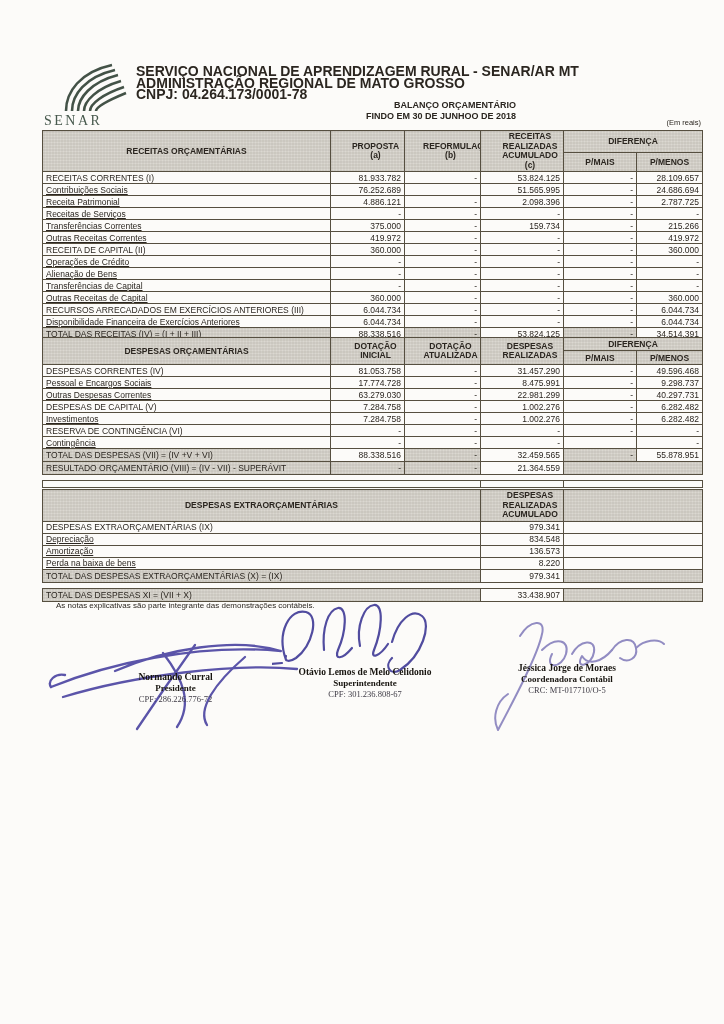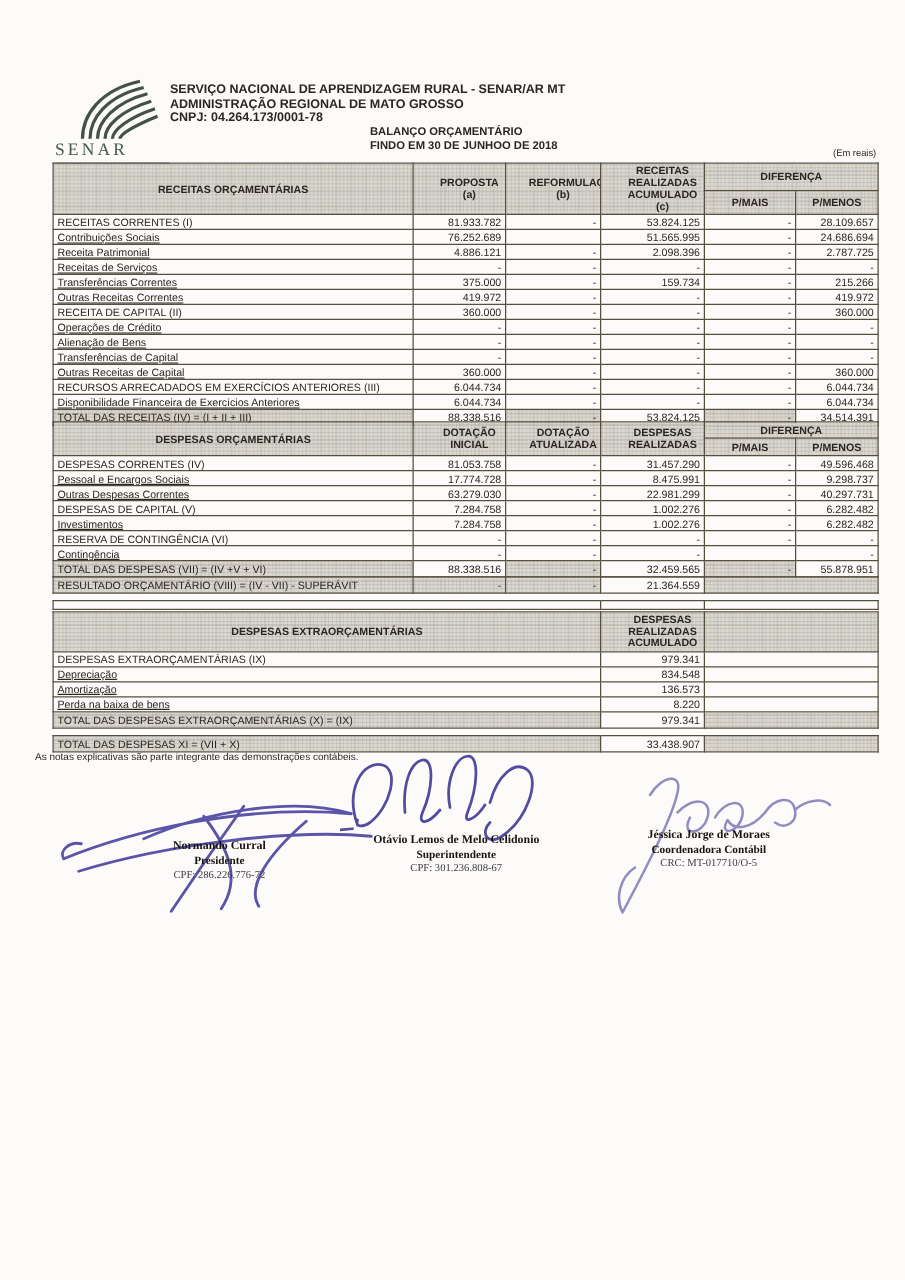--- a/index.html
+++ b/index.html
@@ -7,22 +7,22 @@
         font-family:"Liberation Sans",sans-serif;color:#2b2620;overflow:hidden;}
 
   
   .logo{position:absolute;left:44px;top:62px;width:92px;}
   .logo svg{display:block;margin:0 auto;}
   .logo-word{font-family:"Liberation Serif",serif;font-size:14px;letter-spacing:2.5px;
              color:#47594d;margin-top:1px;}
   .logo-sub{font-size:6px;letter-spacing:1.6px;color:#6b7d6e;border-top:1px solid #93a295;
             margin-top:1px;padding-top:1px;}
 
-  .org{position:absolute;left:136px;top:66px;font-size:10px;font-weight:bold;line-height:11.5px;}
-  .doc-title{position:absolute;left:296px;top:100px;width:220px;text-align:left;
+  .org{position:absolute;left:136px;top:66px;font-size:14px;font-weight:bold;line-height:11.5px;}
+  .doc-title{position:absolute;left:296px;top:100px;width:220px;text-align:right;
              font-size:9px;font-weight:bold;line-height:11px;}
   .em-reais{position:absolute;left:42px;top:118px;width:659px;text-align:right;font-size:7.5px;}
 
   
   .grid{border-collapse:collapse;table-layout:fixed;width:660px;position:absolute;left:42px;
         font-size:8.5px;color:#2b2620;}
   .grid td,.grid th{border:1px solid #564f40;padding:0 3px;height:11px;line-height:10px;
         overflow:hidden;white-space:nowrap;vertical-align:middle;}
   .grid th{font-weight:bold;text-align:center;padding:1px 2px;}
   .hl{line-height:9.5px;margin-left:16px;}
@@ -37,21 +37,21 @@
       repeating-linear-gradient(90deg,rgba(98,92,82,.12) 0 1px,transparent 1px 3px);}
   .strip td{height:6px;}
 
   #t-receitas{top:130px;}
   #t-despesas{top:337px;padding-left:24px;}
   #t-resultado{top:461px;}
   #t-strip{top:480px;}
   #t-extra{top:489px;}
   #t-grand{top:588px;}
 
-  .note{position:absolute;left:28px;top:601px;font-size:8px;text-align:center;}
+  .note{position:absolute;left:56px;top:601px;font-size:8px;text-align:center;}
 
   
   .sig-label{position:absolute;text-align:center;font-family:"Liberation Serif",serif;color:#17140f;}
   .sig-name{font-size:9.5px;font-weight:bold;line-height:11px;}
   .sig-role{font-size:9px;font-weight:bold;line-height:11px;}
   .sig-doc{font-size:8.5px;line-height:11px;color:#3e3b45;}
   .sig-ink{position:absolute;pointer-events:none;}
   .sig-ink path{fill:none;stroke-linecap:round;stroke-linejoin:round;}
   #sig1{left:88px;top:672px;width:175px;}
   #sig2{left:266px;top:667px;width:198px;}

